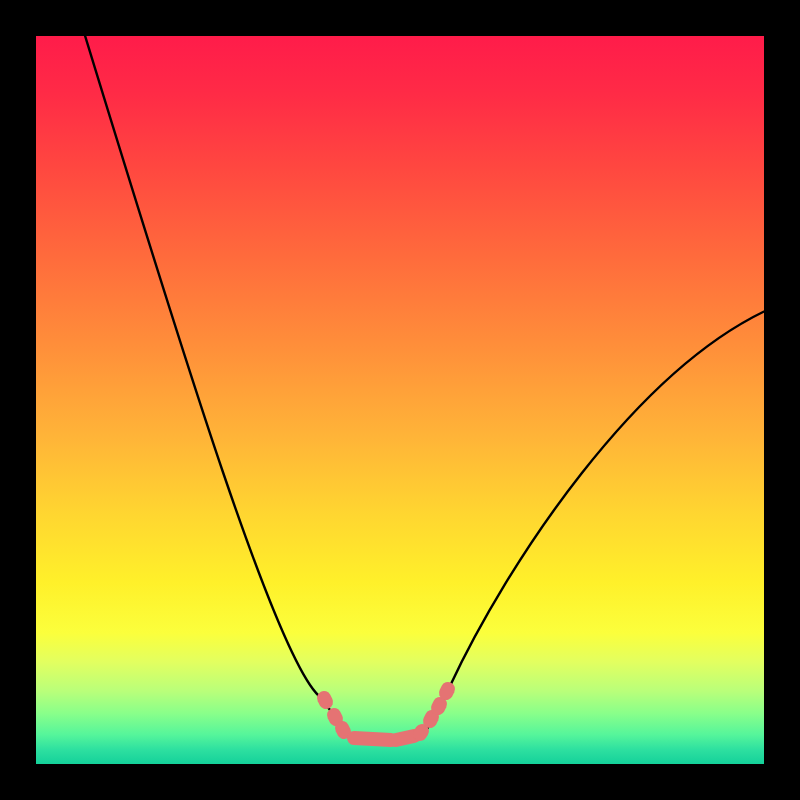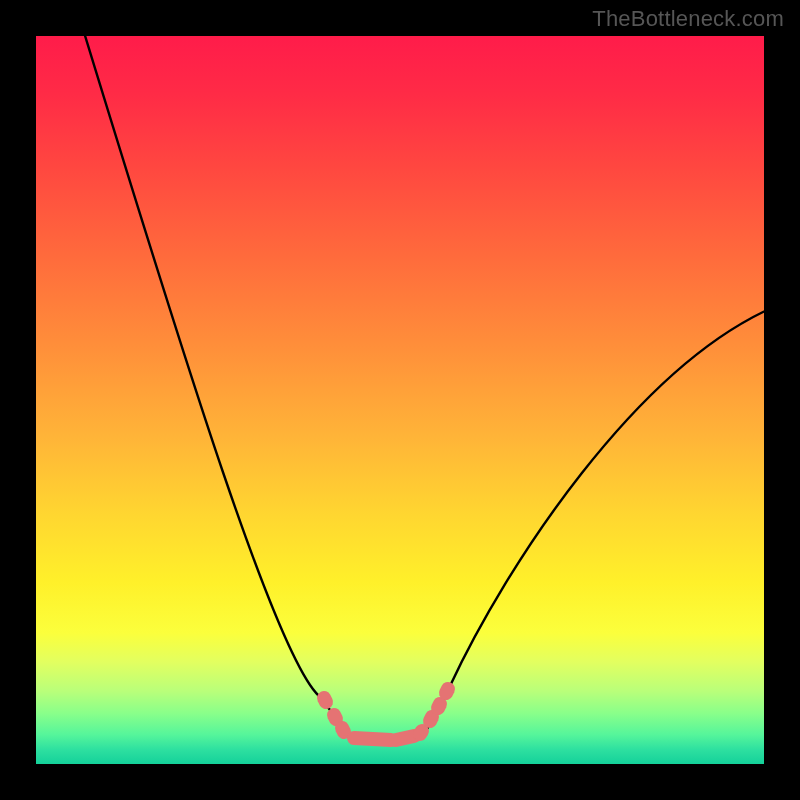--- a/index.html
+++ b/index.html
@@ -63,21 +63,20 @@
     inset: 0;
     width: 100%;
     height: 100%;
   }
 </style>
 </head>
 <body>
 
 <div class="frame">
 
-  <div class="watermark">TheBottleneck.com</div>
 
   <div class="plot-area">
     <div class="gradient"></div>
 
     <svg class="curve" viewBox="0 0 728 728" preserveAspectRatio="none">
 
       <path fill="none" stroke="#000" stroke-width="2.4" d="M 43 -20 C 150 330, 240 620, 283 660 C 300 680, 310 700, 322 703 C 346 706, 368 705, 384 700 C 395 692, 405 670, 414 650 C 470 530, 600 330, 740 270"></path>
 
       <g stroke="#e57373" stroke-width="14" stroke-linecap="round" fill="none">
         <path d="M 288 662 L 290 666"></path>

